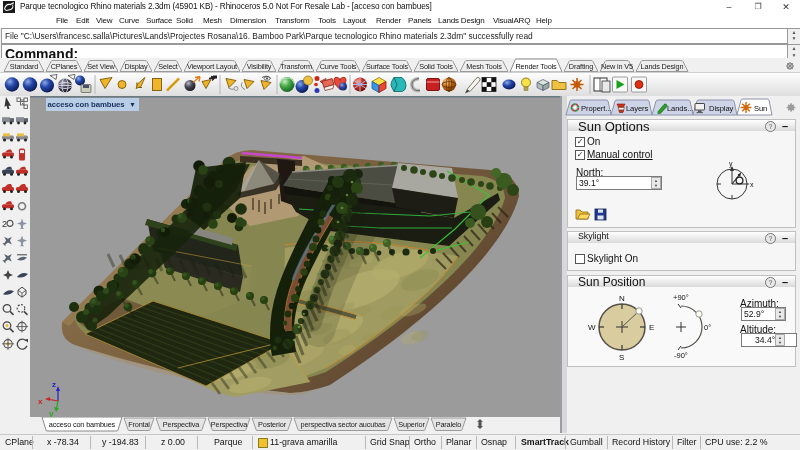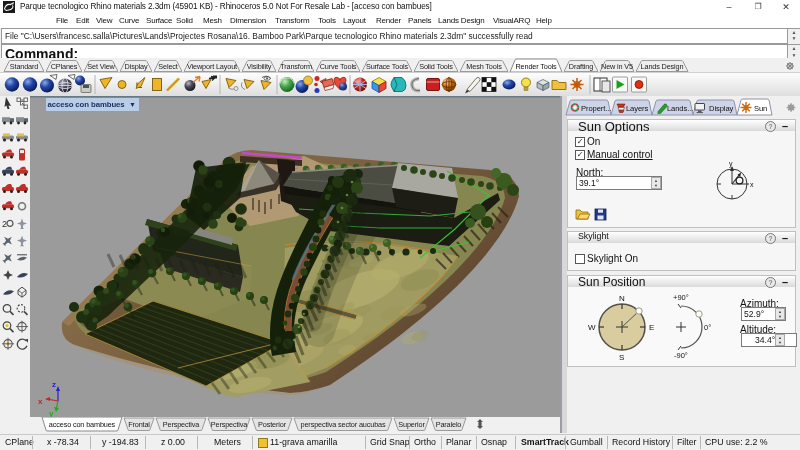--- a/index.html
+++ b/index.html
@@ -1018,21 +1018,21 @@
     </svg>
   <div id="statusbar" class="abs">
     <span class="scell" style="left:5px">CPlane</span>
       <span class="sdiv" style="left:32px"></span>
     <span class="scell" style="left:47px">x -78.34</span>
       <span class="sdiv" style="left:90px"></span>
     <span class="scell" style="left:102px">y -194.83</span>
       <span class="sdiv" style="left:145px"></span>
     <span class="scell" style="left:161px">z 0.00</span>
       <span class="sdiv" style="left:197px"></span>
-    <span class="scell" style="left:214px">Meters</span>
+    <span class="scell" style="left:214px">Parque</span>
       <span class="sdiv" style="left:252px"></span>
     <span class="abs" style="left:258px;top:3px;width:8px;height:8px;background:#f2c12e;border:1px solid #8a7a20;"></span>
     <span class="scell" style="left:270px">11-grava amarilla</span>
       <span class="sdiv" style="left:365px"></span>
     <span class="scell" style="left:370px">Grid Snap</span>
       <span class="sdiv" style="left:409px"></span>
     <span class="scell" style="left:414px">Ortho</span>
       <span class="sdiv" style="left:441px"></span>
     <span class="scell" style="left:446px">Planar</span>
       <span class="sdiv" style="left:476px"></span>

